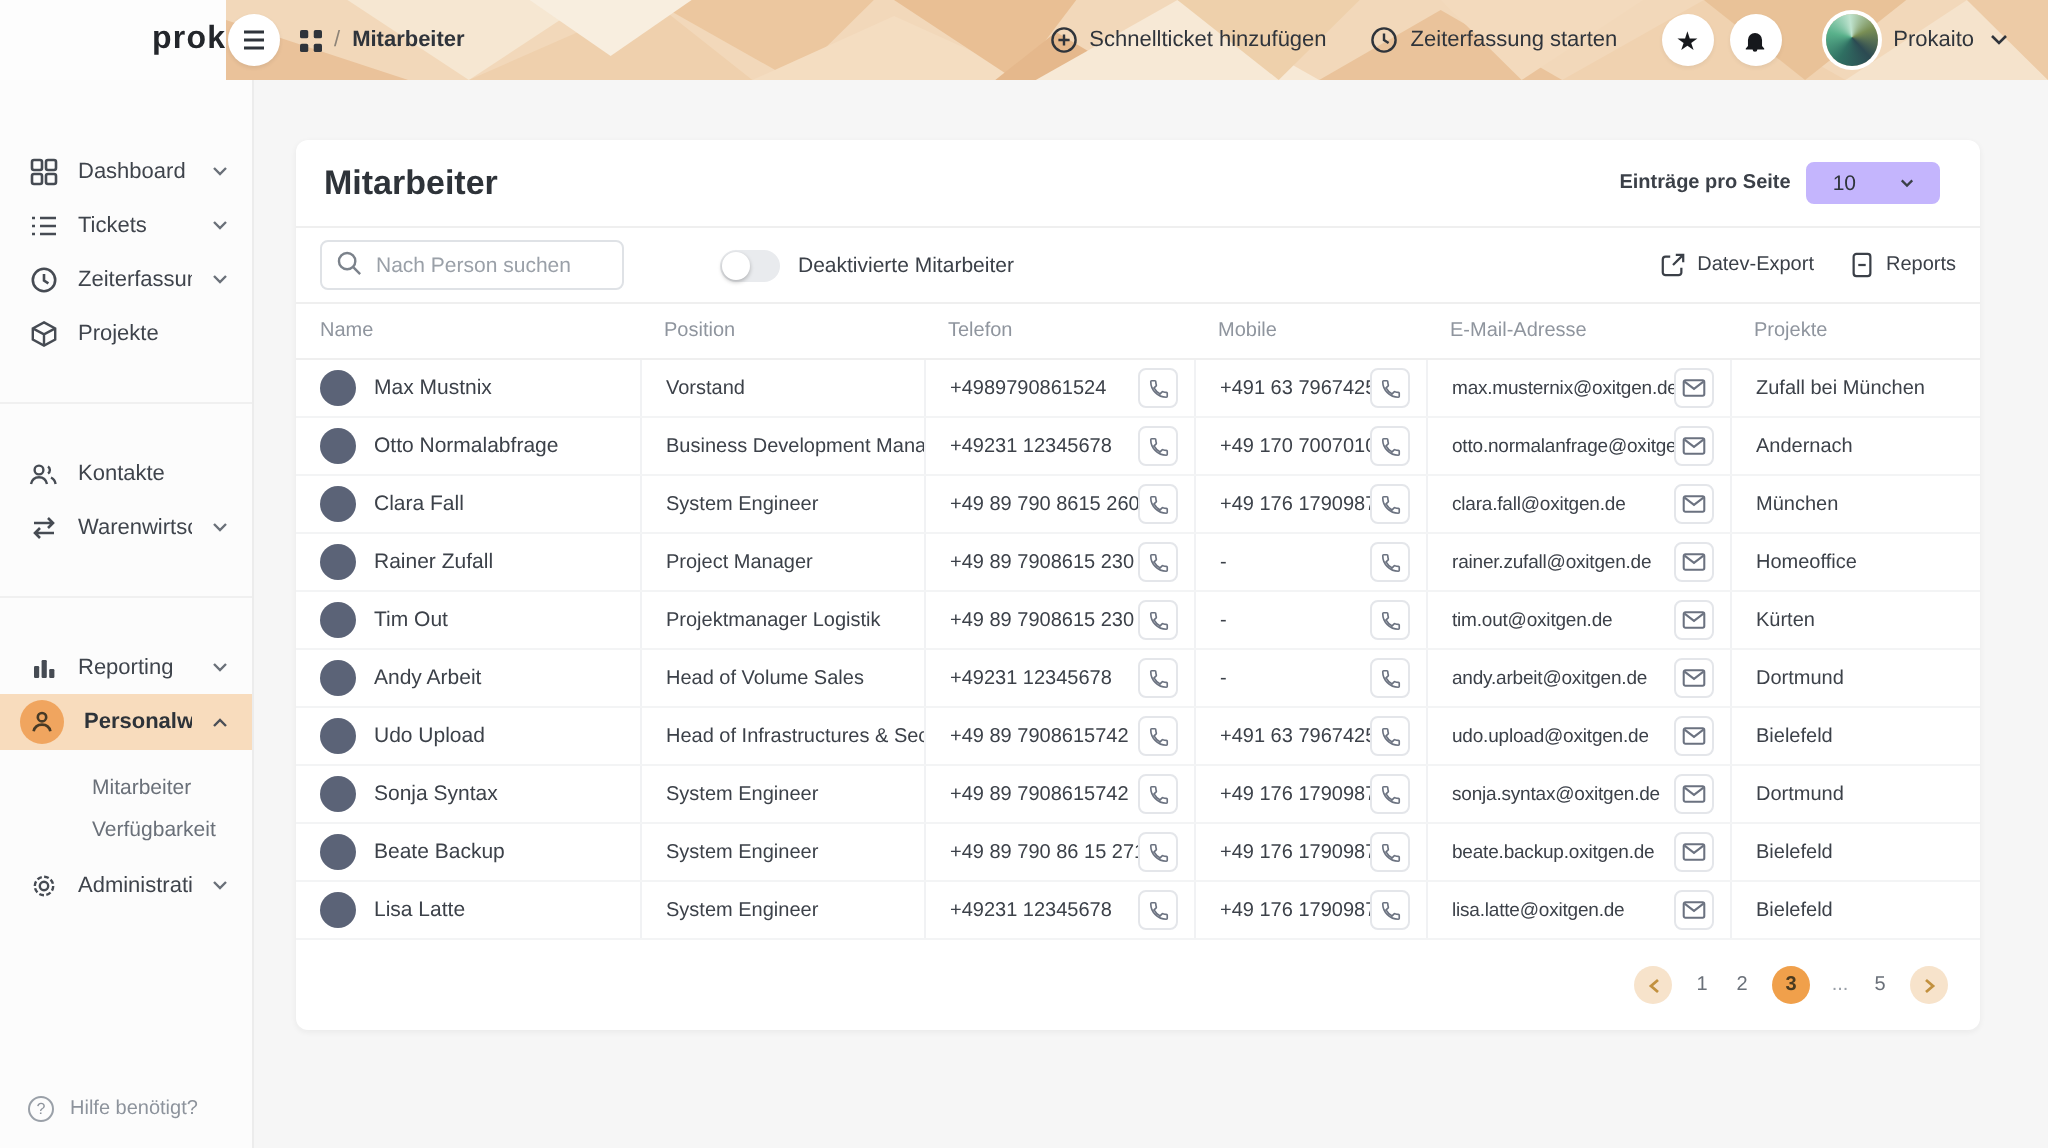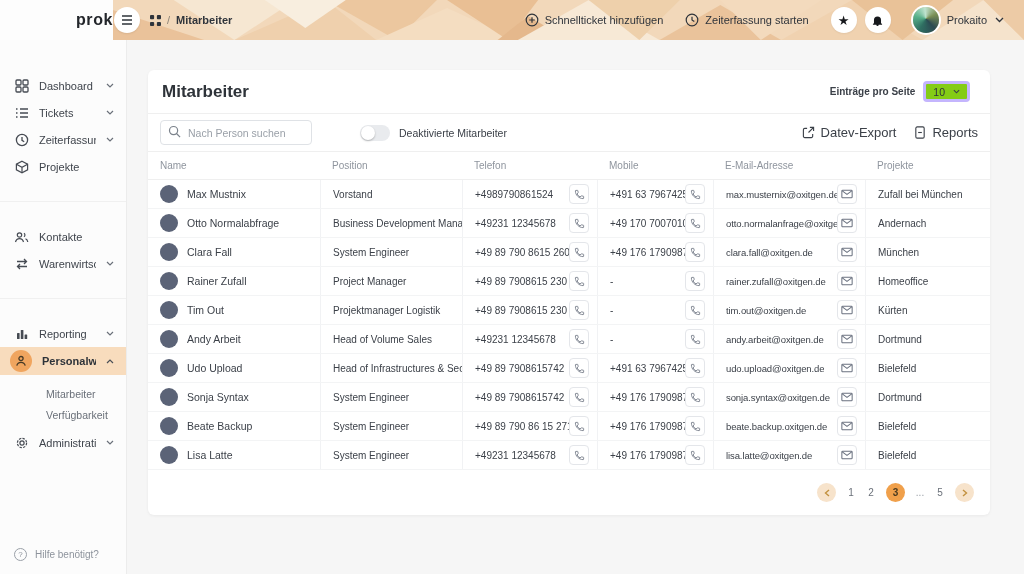--- a/index.html
+++ b/index.html
@@ -52,36 +52,36 @@
   .user-nm { font-size:11px; color:#2f343b; }
 
   
   .main { position:absolute; left:127px; top:40px; right:0; bottom:0; padding:30px 34px 0 21px; }
   .card { background:#fff; border-radius:6px; box-shadow:0 1px 3px rgba(30,35,40,.06); }
   .card-head { height:44px; display:flex; align-items:center; padding:0 20px 0 14px;
     border-bottom:1px solid #efefef; }
   .page-title { font-size:17px; font-weight:bold; color:#2e3339; }
   .epp { margin-left:auto; display:flex; align-items:center; gap:8px; }
   .epp-lb { font-size:10px; font-weight:bold; color:#3b4048; }
-  .epp-sel { display:flex; align-items:center; gap:8px; border:3px solid #c4b5fd; border-radius:4px;
-    height:21px; padding:0 7px; font-size:10.5px; color:#2f343b; background:#84cc16; cursor:pointer; }
+  .epp-sel { display:flex; align-items:center; gap:22px; border:6px solid #c4b5fd; border-radius:4px;
+    height:21px; padding:0 7px; font-size:10.5px; color:#2f343b; background:#c4b5fd; cursor:pointer; }
 
   .toolbar { height:38px; display:flex; align-items:center; padding:0 12px; border-bottom:1px solid #efefef; }
   .search { position:relative; width:178px; }
   .search input { width:152px; height:25px; border:1px solid #dfe2e6; border-radius:4px;
     padding:0 8px 0 27px; font-size:10.5px; color:#3b4048; outline:none; font-family:inherit; }
   .search input::placeholder { color:#9aa0a8; }
   .search-ic { position:absolute; left:8px; top:5px; }
   .tgl-wrap { display:flex; align-items:center; gap:9px; margin-left:22px; }
   .tgl { width:30px; height:16px; border-radius:8px; background:#e9ebee; position:relative; cursor:pointer; }
   .tgl-knob { position:absolute; left:1px; top:1px; width:14px; height:14px; border-radius:50%;
     background:#fff; box-shadow:0 1px 2px rgba(0,0,0,.25); }
   .tgl-lb { font-size:10.5px; color:#3b4048; }
   .tool-right { margin-left:auto; display:flex; align-items:center; gap:18px; }
-  .txt-btn { display:flex; align-items:center; gap:6px; font-size:13px; color:#3b4048;
+  .txt-btn { display:flex; align-items:center; gap:6px; font-size:10px; color:#3b4048;
     background:none; border:none; cursor:pointer; font-family:inherit; }
 
   .grid-row { display:grid; grid-template-columns:172px 142px 135px 116px 152px 1fr; }
   .thead { height:28px; border-bottom:1px solid #efefef; }
   .th { display:flex; align-items:center; padding-left:12px; font-size:10px; color:#8f959e; }
   .trow { height:29px; border-bottom:1px solid #f3f4f5; cursor:pointer; }
   .cell { display:flex; align-items:center; padding-left:12px; font-size:10px; color:#3c4149;
     white-space:nowrap; overflow:hidden; border-left:1px solid #f1f2f4; }
   .cell:first-child { border-left:none;align-items:center; }
   .c-name { gap:9px; font-size:10.5px; }

